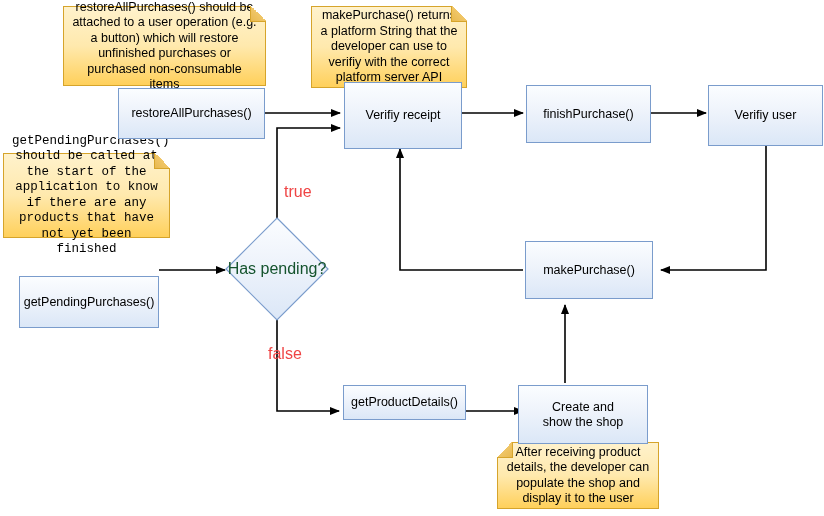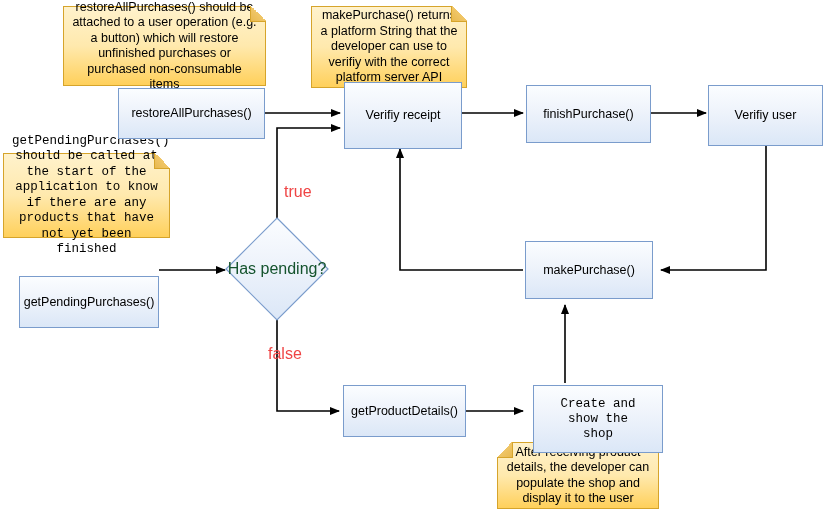--- a/index.html
+++ b/index.html
@@ -189,24 +189,24 @@
       </defs>
       <polygon points="52,1 103,52 52,103 1,52" fill="url(#dgrad)" stroke="#7a9ccc" stroke-width="1.2"></polygon>
     </svg>
     <span class="dlabel">Has pending?</span>
   </div>
 
   <div class="node" style="left:525px; top:241px; width:128px; height:58px;">
     <span>makePurchase()</span>
   </div>
 
-  <div class="node" style="left:343px; top:385px; width:123px; height:52px;">
+  <div class="node" style="left:343px; top:385px; width:123px; height:35px;">
     <span>getProductDetails()</span>
   </div>
 
-  <div class="node" style="left:533px; top:385px; width:130px; height:68px;font-family:Liberation Mono, monospace;">
+  <div class="node" style="left:518px; top:385px; width:130px; height:59px;">
     <span>Create and show the shop</span>
   </div>
 
   <div class="edge-label" style="left:284px; top:183px;">true</div>
   <div class="edge-label" style="left:268px; top:345px;">false</div>
 
 </div>
 
 </body></html>

